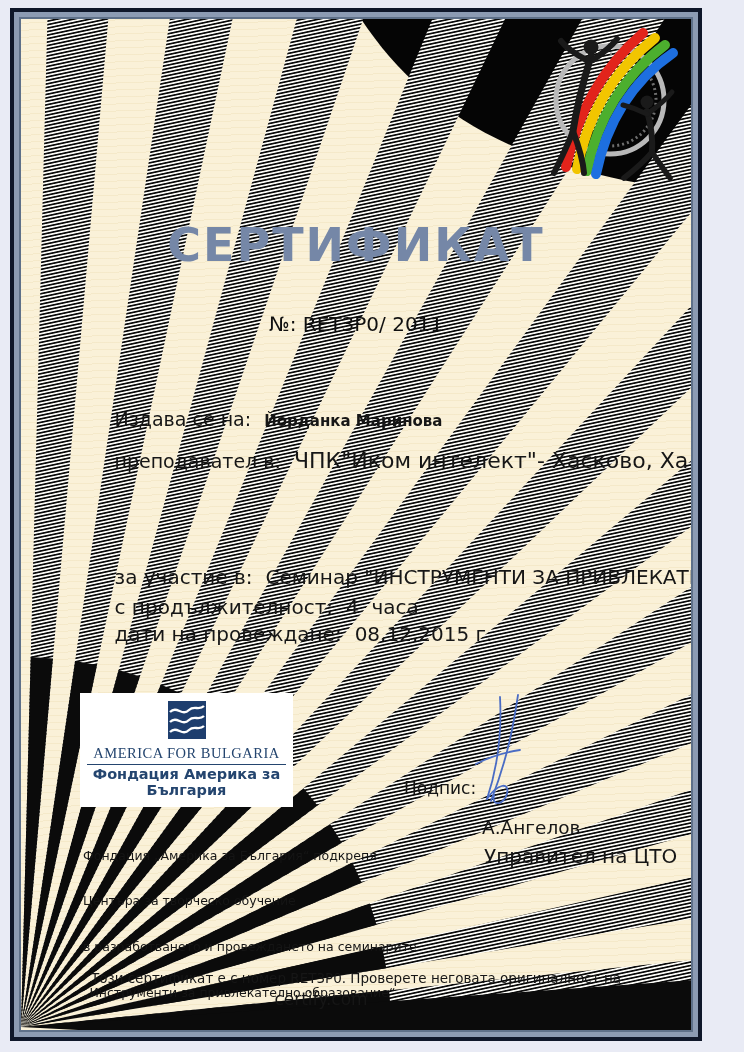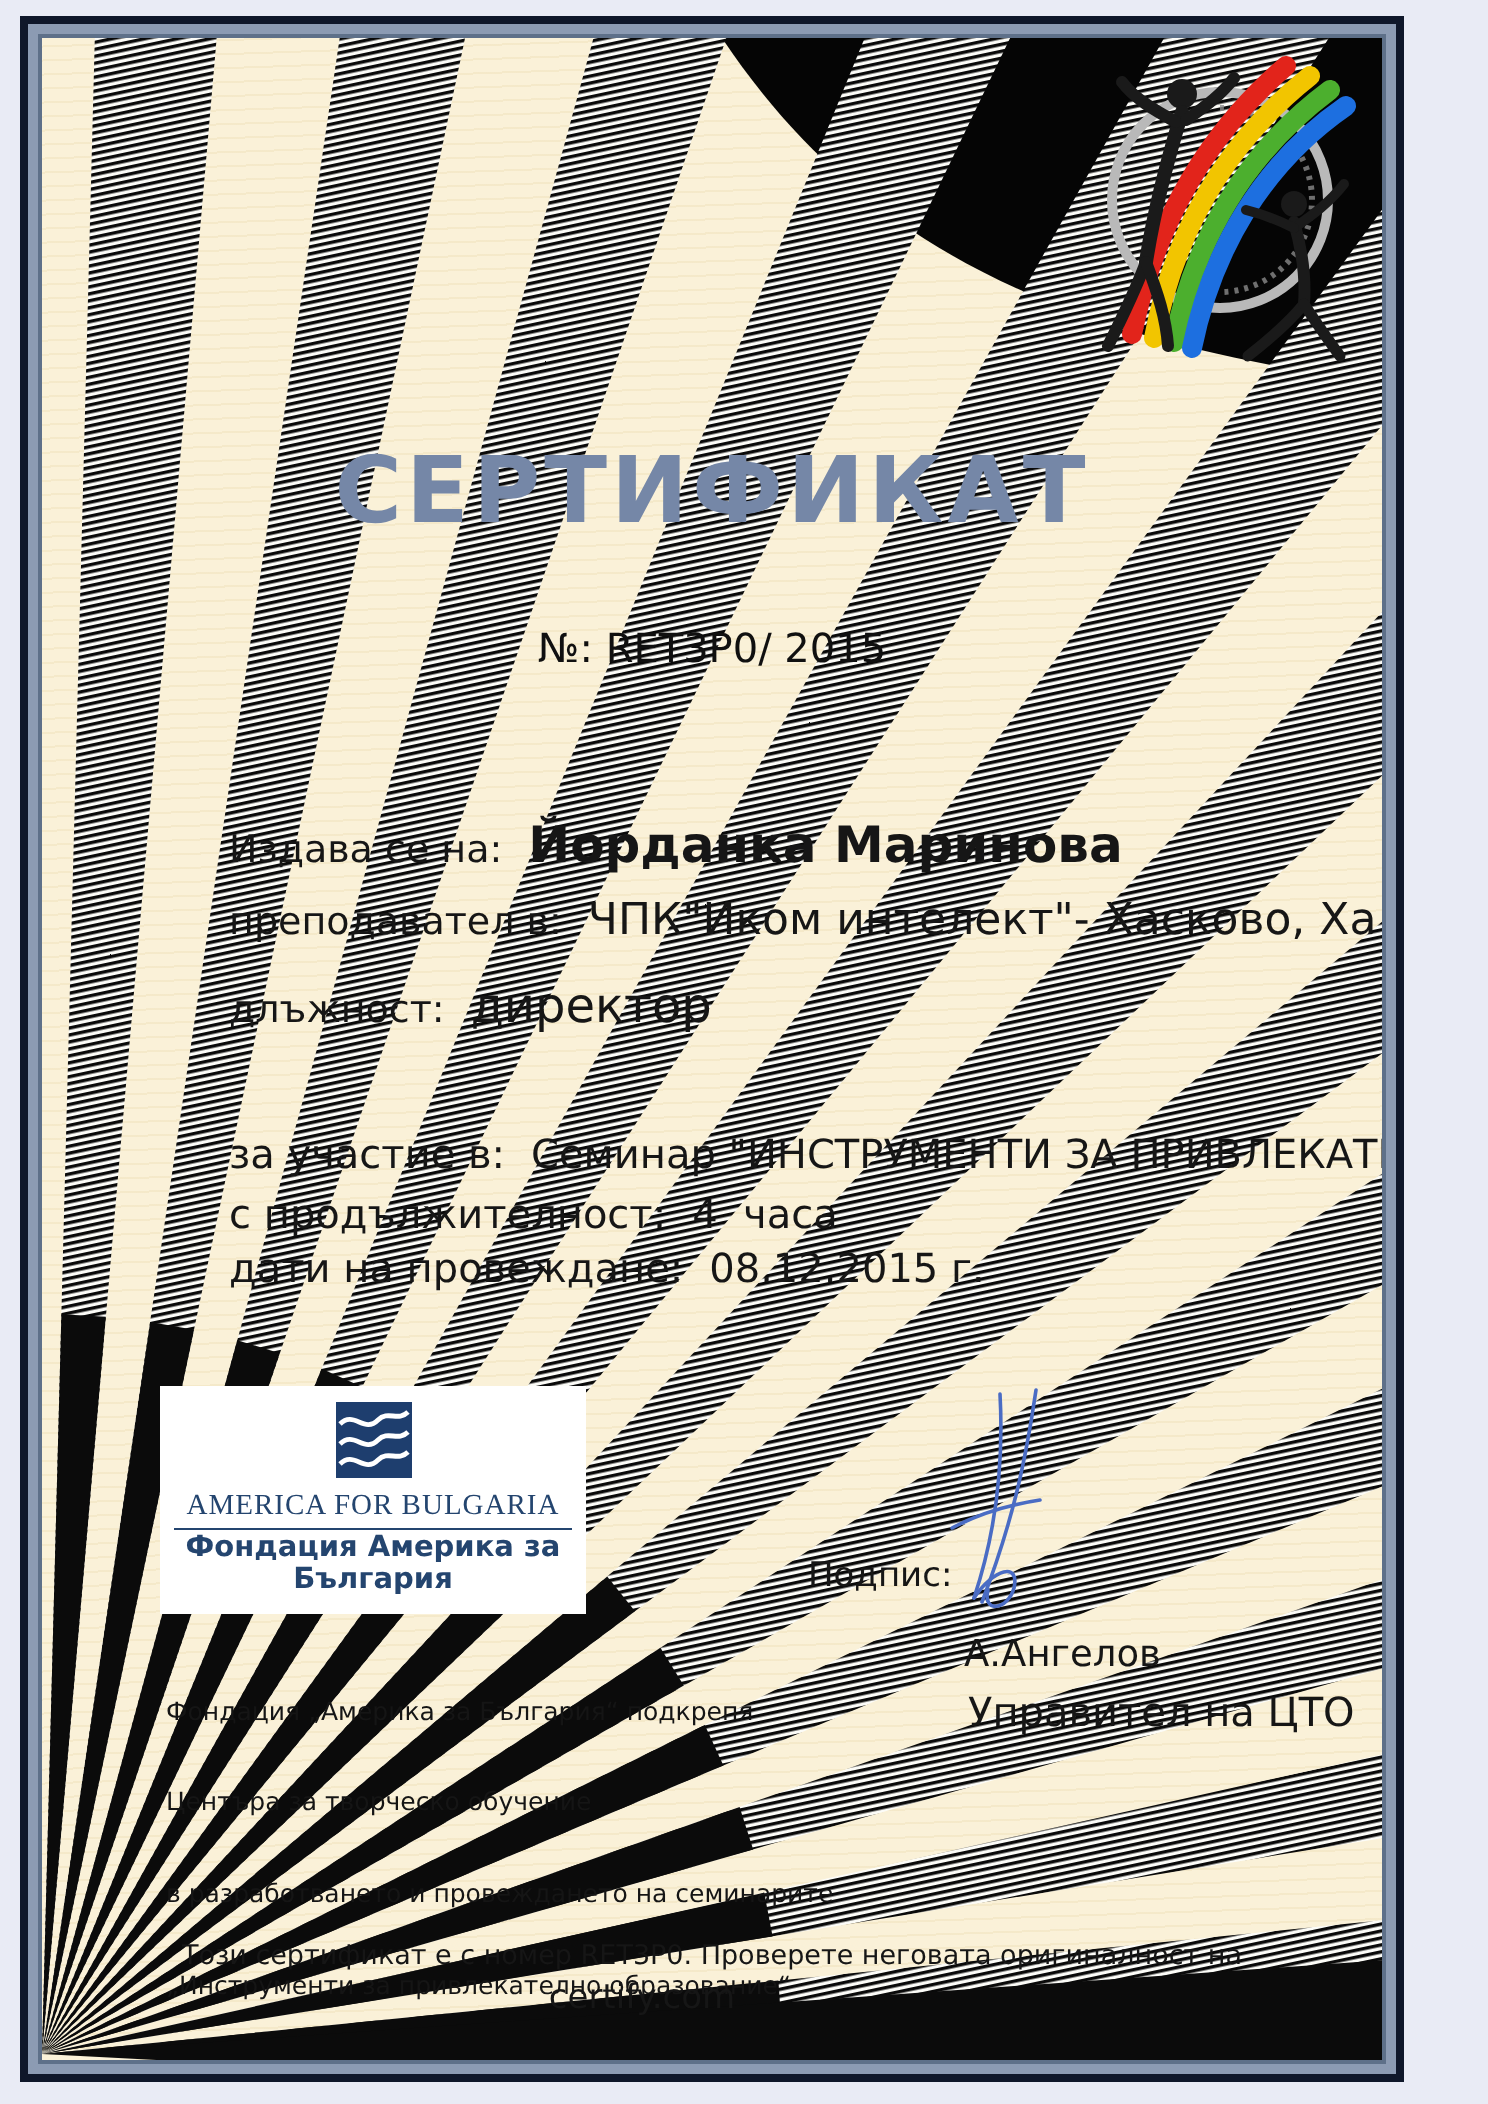--- a/index.html
+++ b/index.html
@@ -24,21 +24,21 @@
   }
   svg.bg{position:absolute;left:0;top:0;}
   .ov{position:absolute;white-space:pre;}
   .t-title{left:0;top:199px;width:670px;text-align:center;font-size:46px;font-weight:bold;
            color:#7587A7;letter-spacing:2px;}
   .t-num{left:0;top:293px;width:670px;text-align:center;font-size:20px;color:#101010;}
   .row{left:63px;}
   .lbl-s{font-size:19px;}
   .lbl-m{font-size:20px;}
   .val{margin-left:13px;}
-  .v-name{font-size:25px;font-weight:bold;}
+  .v-name{font-size:15px;font-weight:bold;}
   .v-org{font-size:22px;}
   .v-pos{font-size:24px;}
   .v-m{font-size:20px;}
   .r1{top:370px;} .r2{top:410px;} .r3{top:451px;}
   .r4{top:527px;} .r5{top:557px;} .r6{top:584px;}
   .logo-box{left:59px;top:674px;width:213px;height:114px;background:#FFFFFF;
             text-align:center;white-space:normal;}
   .abf1{font-family:"Liberation Serif",serif;font-size:14.5px;color:#24456F;
         letter-spacing:.5px;margin-top:2px;}
   .abf2{font-family:"Liberation Serif",serif;font-size:13px;color:#3A5F4D;
@@ -126,30 +126,27 @@
 
       <g stroke="#4A6CC4" fill="none" stroke-width="1.8" stroke-linecap="round">
         <path d="M 497,676 C 492,710 486,740 470,782"></path>
         <path d="M 479,678 C 481,715 476,750 466,780"></path>
         <path d="M 455,745 C 470,737 486,733 499,731"></path>
         <path d="M 466,780 C 476,765 489,762 486,775 C 483,786 470,788 473,776"></path>
       </g>
     </svg>
 
     <div class="ov t-title">СЕРТИФИКАТ</div>
-    <div class="ov t-num">№: RET3P0/ 2015</div>
+    <div class="ov t-num">№: RET3P0/ 2011</div>
 
     <div class="ov row r1">
       <span class="lbl-s">Издава се на:</span><span class="val v-name">Йорданка Маринова</span>
     </div>
     <div class="ov row r2">
       <span class="lbl-s">преподавател в:</span><span class="val v-org">ЧПК"Иком интелект"- Хасково, Ха</span>
-    </div>
-    <div class="ov row r3">
-      <span class="lbl-s">длъжност:</span><span class="val v-pos">директор</span>
     </div>
 
     <div class="ov row r4">
       <span class="lbl-m">за участие в:</span><span class="val v-m">Семинар "ИНСТРУМЕНТИ ЗА ПРИВЛЕКАТЕЛ</span>
     </div>
     <div class="ov row r5">
       <span class="lbl-m">с продължителност:</span><span class="val v-m">4  часа</span>
     </div>
     <div class="ov row r6">
       <span class="lbl-m">дати на провеждане:</span><span class="val v-m">08.12.2015 г.</span>

